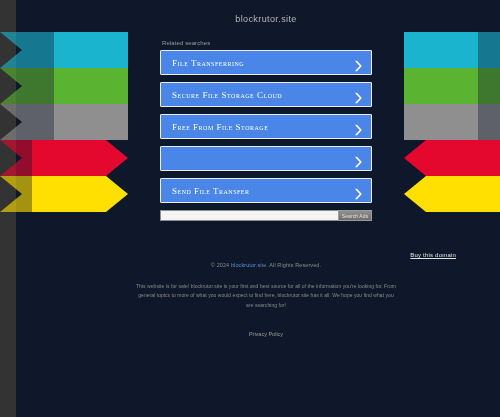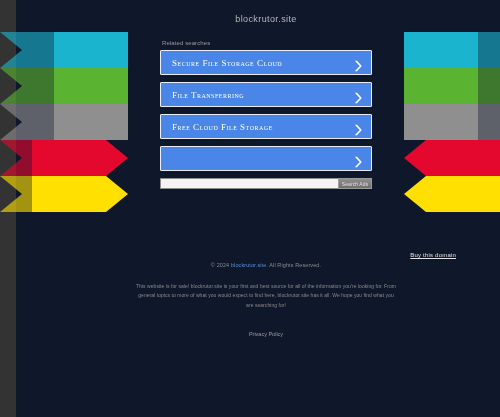--- a/index.html
+++ b/index.html
@@ -273,54 +273,62 @@
 
   <div class="content">
 
     <div class="site-title">blockrutor.site</div>
 
     <div class="related-label">Related searches</div>
 
     <div class="ad-list">
 
       <a class="ad-button">
+        <span class="ad-label">File Transferring</span>
+        <span class="chev">
+          <svg viewBox="0 0 7 11" width="7" height="11" aria-hidden="true">
+            <path d="M1.2 0.6 L5.8 5.5 L1.2 10.4" fill="none" stroke="#ffffff" stroke-width="1.6" stroke-linecap="round" stroke-linejoin="round"></path>
+          </svg>
+        </span>
+      </a>
+
+      <a class="ad-button">
         <span class="ad-label">Secure File Storage Cloud</span>
         <span class="chev">
           <svg viewBox="0 0 7 11" width="7" height="11" aria-hidden="true">
             <path d="M1.2 0.6 L5.8 5.5 L1.2 10.4" fill="none" stroke="#ffffff" stroke-width="1.6" stroke-linecap="round" stroke-linejoin="round"></path>
           </svg>
         </span>
       </a>
 
       <a class="ad-button">
-        <span class="ad-label">File Transferring</span>
-        <span class="chev">
-          <svg viewBox="0 0 7 11" width="7" height="11" aria-hidden="true">
-            <path d="M1.2 0.6 L5.8 5.5 L1.2 10.4" fill="none" stroke="#ffffff" stroke-width="1.6" stroke-linecap="round" stroke-linejoin="round"></path>
-          </svg>
-        </span>
-      </a>
-
-      <a class="ad-button">
-        <span class="ad-label">Free Cloud File Storage</span>
-        <span class="chev">
-          <svg viewBox="0 0 7 11" width="7" height="11" aria-hidden="true">
-            <path d="M1.2 0.6 L5.8 5.5 L1.2 10.4" fill="none" stroke="#ffffff" stroke-width="1.6" stroke-linecap="round" stroke-linejoin="round"></path>
-          </svg>
-        </span>
-      </a>
-
-      <a class="ad-button">
-        <span class="chev">
-          <svg viewBox="0 0 7 11" width="7" height="11" aria-hidden="true">
-            <path d="M1.2 0.6 L5.8 5.5 L1.2 10.4" fill="none" stroke="#ffffff" stroke-width="1.6" stroke-linecap="round" stroke-linejoin="round"></path>
-          </svg>
-        </span>
-      </a>
-
+        <span class="ad-label">Free From File Storage</span>
+        <span class="chev">
+          <svg viewBox="0 0 7 11" width="7" height="11" aria-hidden="true">
+            <path d="M1.2 0.6 L5.8 5.5 L1.2 10.4" fill="none" stroke="#ffffff" stroke-width="1.6" stroke-linecap="round" stroke-linejoin="round"></path>
+          </svg>
+        </span>
+      </a>
+
+      <a class="ad-button">
+        <span class="chev">
+          <svg viewBox="0 0 7 11" width="7" height="11" aria-hidden="true">
+            <path d="M1.2 0.6 L5.8 5.5 L1.2 10.4" fill="none" stroke="#ffffff" stroke-width="1.6" stroke-linecap="round" stroke-linejoin="round"></path>
+          </svg>
+        </span>
+      </a>
+
+      <a class="ad-button">
+        <span class="ad-label">Send File Transfer</span>
+        <span class="chev">
+          <svg viewBox="0 0 7 11" width="7" height="11" aria-hidden="true">
+            <path d="M1.2 0.6 L5.8 5.5 L1.2 10.4" fill="none" stroke="#ffffff" stroke-width="1.6" stroke-linecap="round" stroke-linejoin="round"></path>
+          </svg>
+        </span>
+      </a>
 
     </div>
 
     <div class="search-row">
       <input class="search-input" type="text" placeholder="" style="">
       <button class="search-button">Search Ads</button>
     </div>
 
   </div>
 

